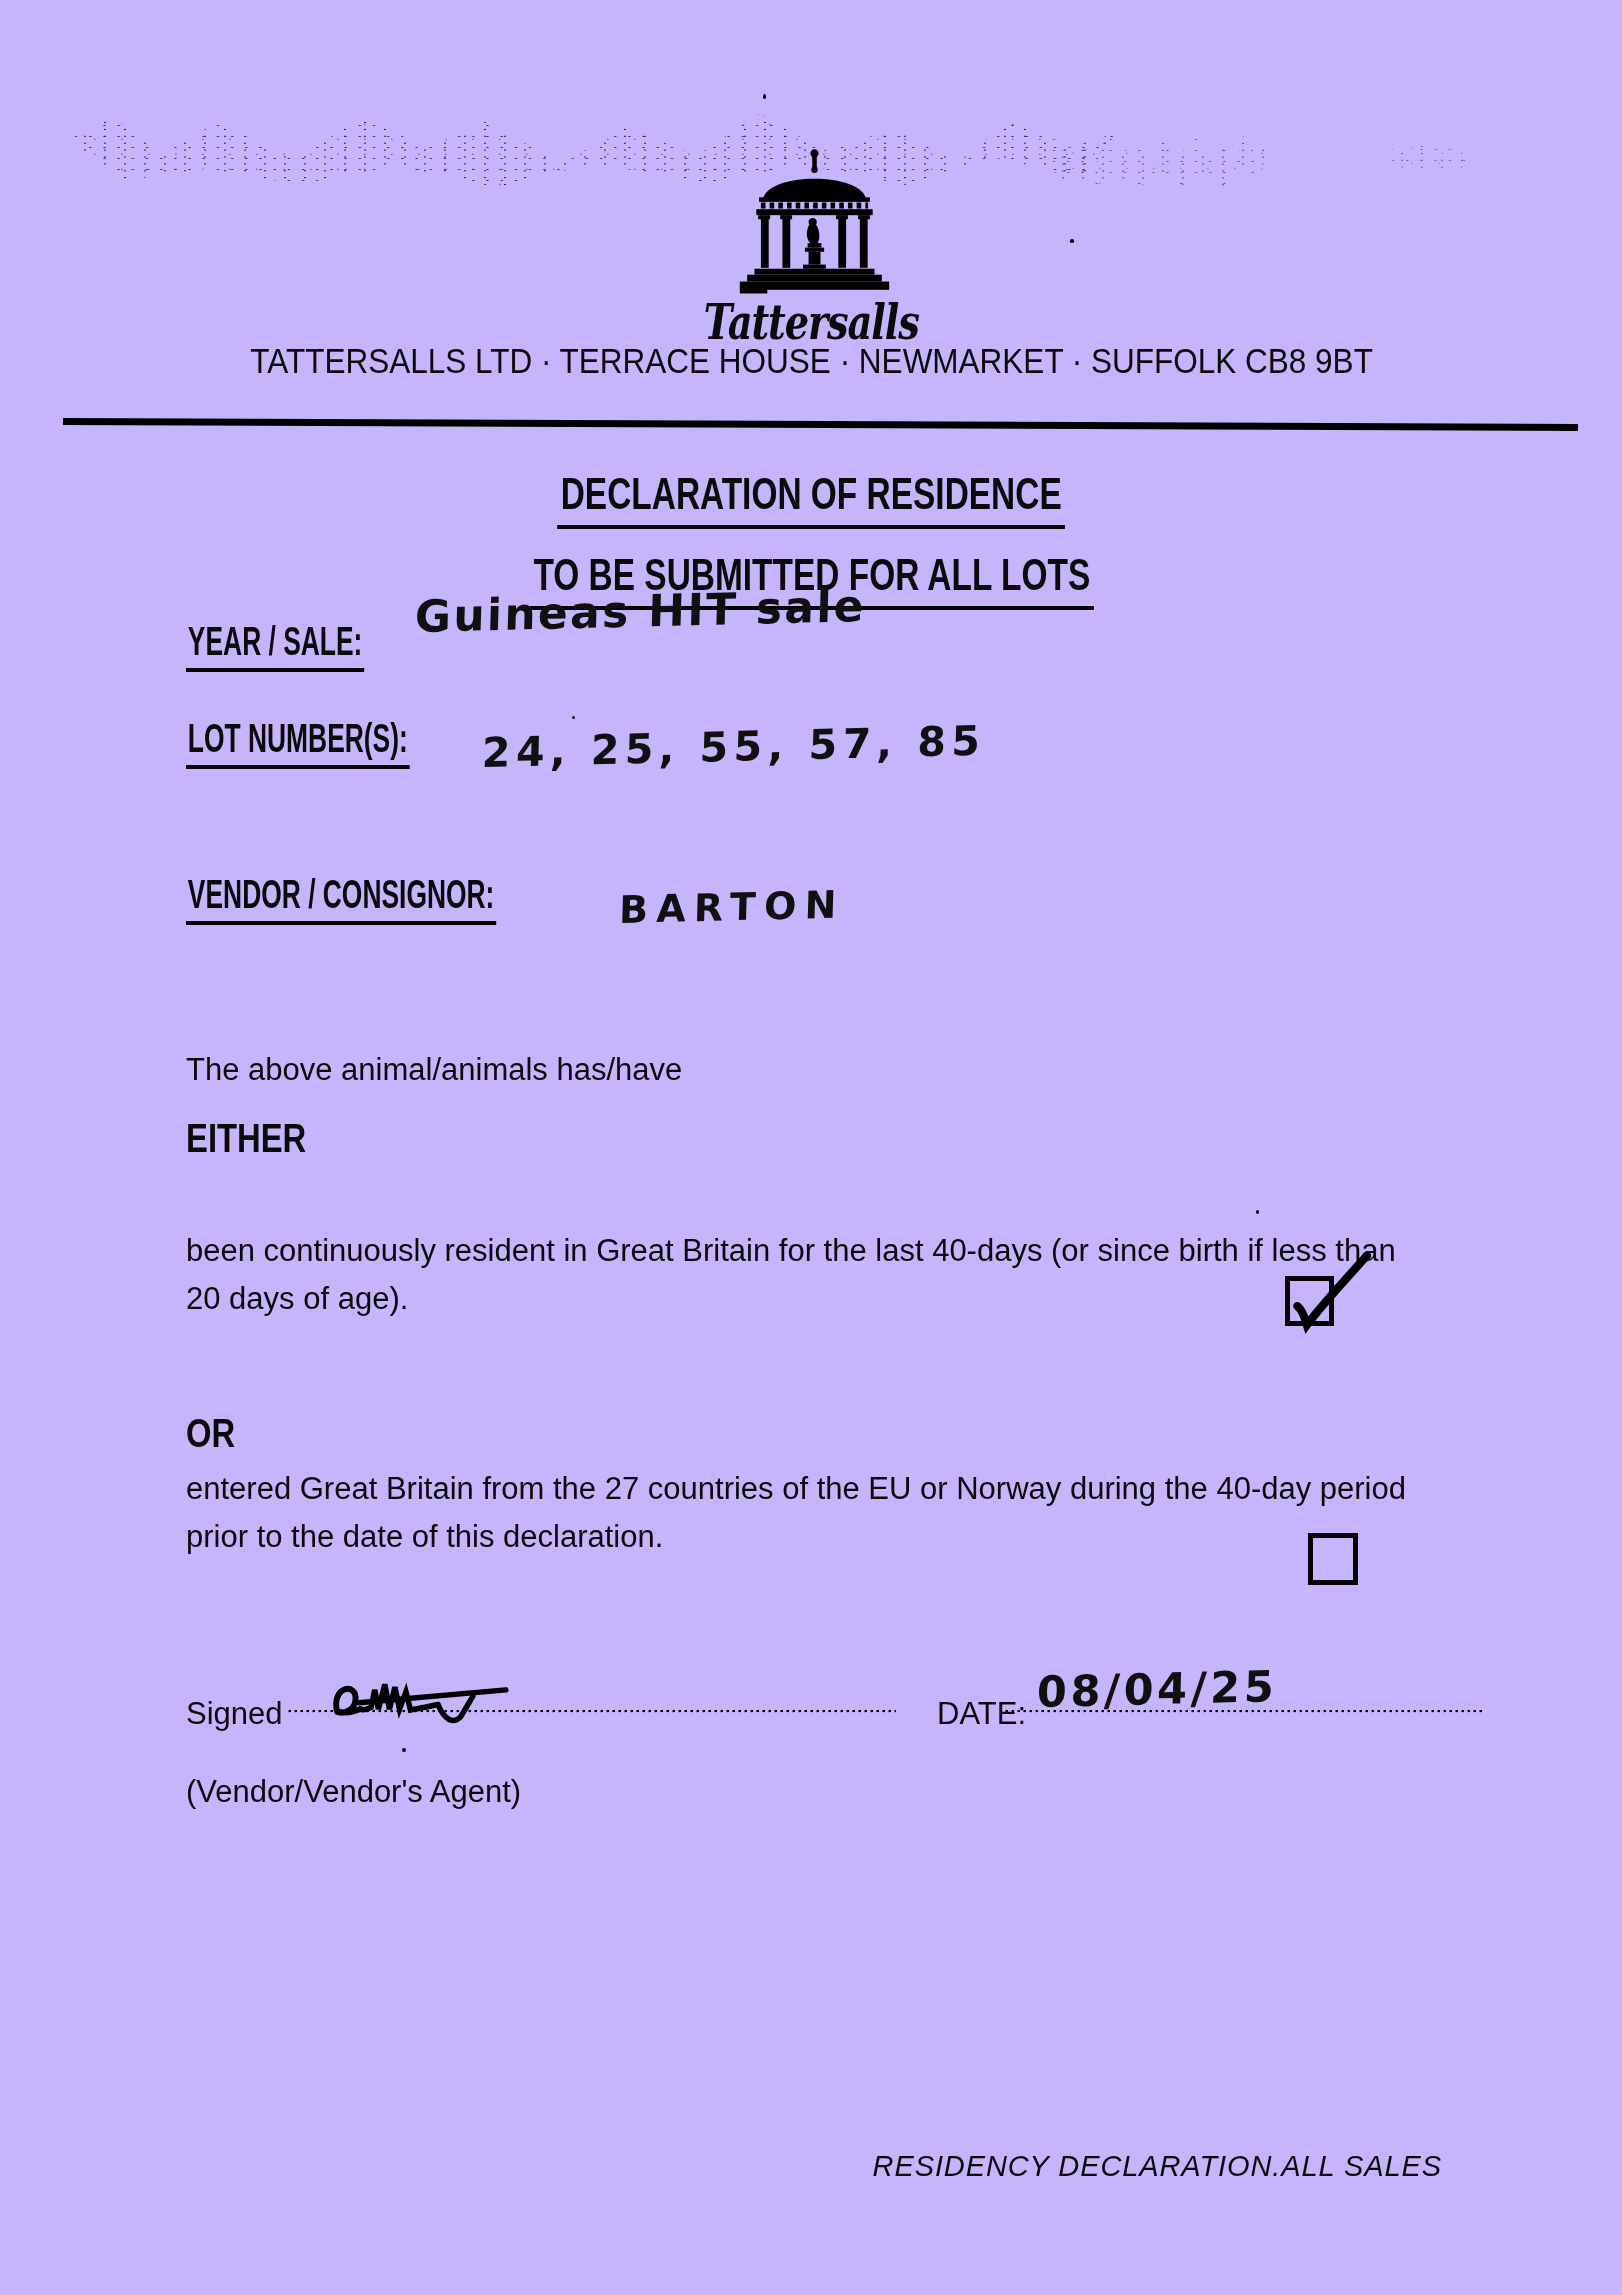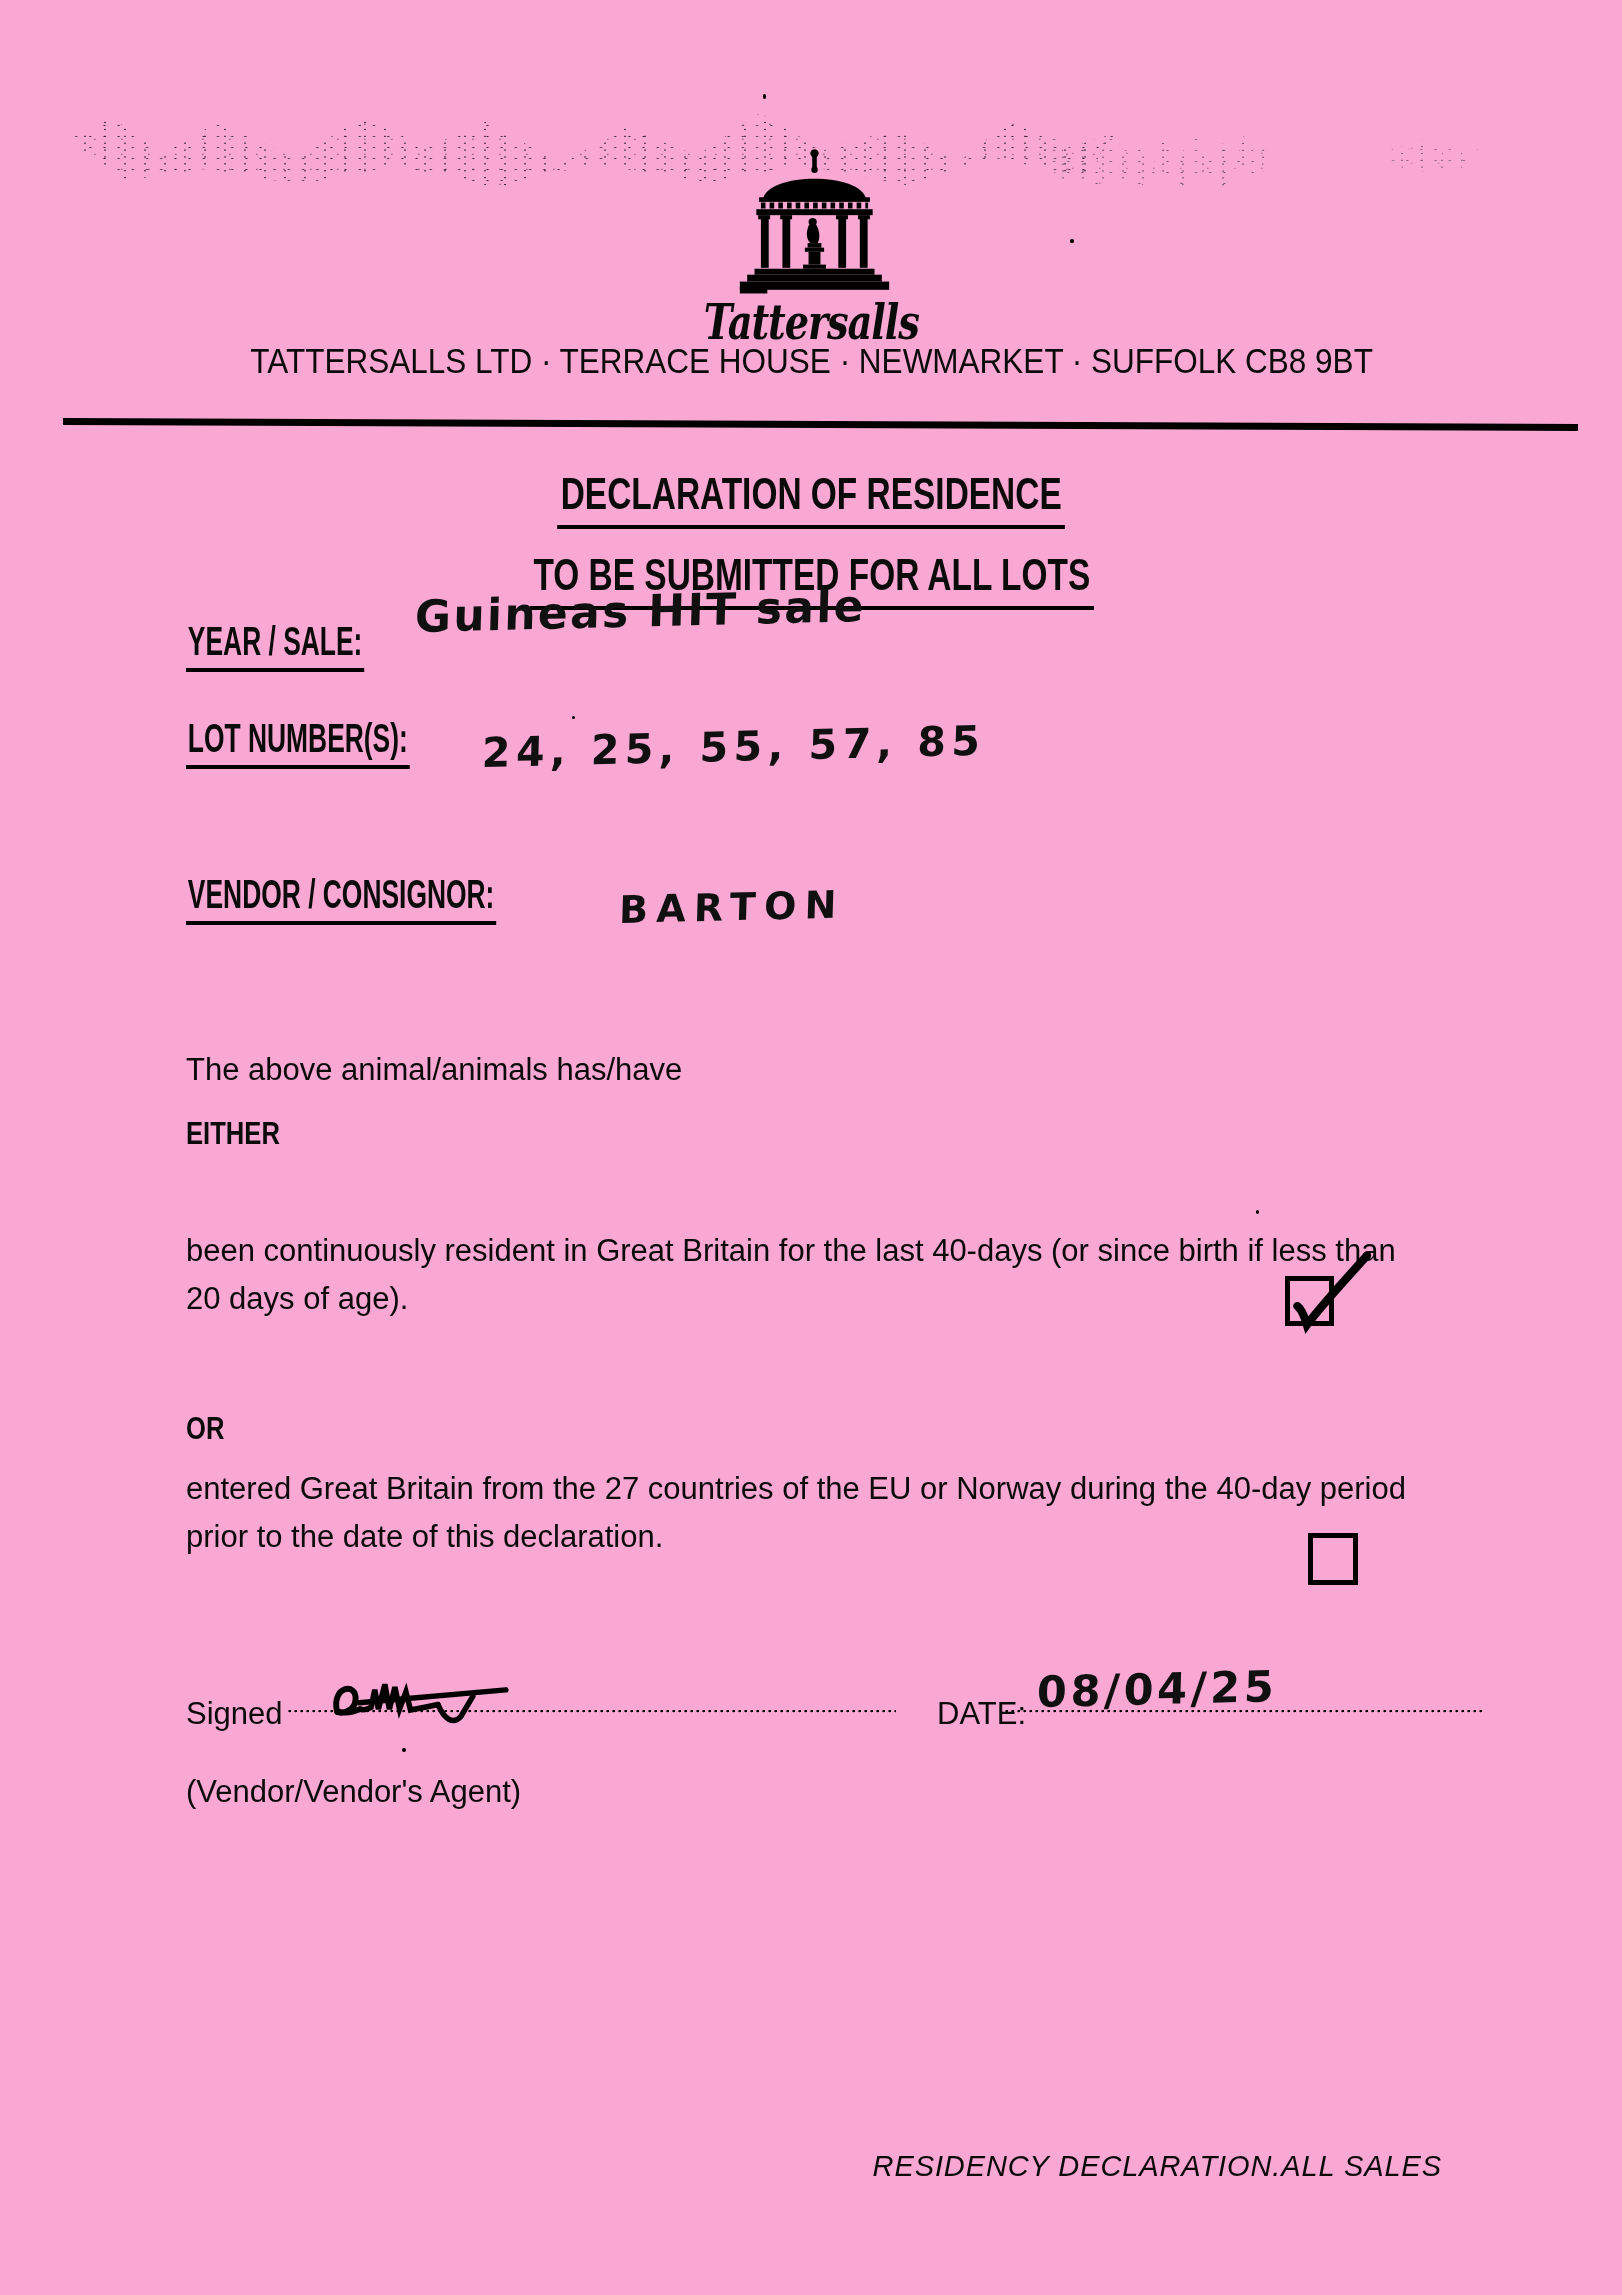--- a/index.html
+++ b/index.html
@@ -1,17 +1,17 @@
 <!DOCTYPE html>
 <html style="font-size:7.3px"><head>
 <meta charset="utf-8">
 <style>
   html,body{margin:0;padding:0;background:#e8e8e8;}
   .page{
-    position:relative;width:1623px;height:2295px;background:#f9a8d4;
+    position:relative;width:1623px;height:2295px;background:#c4b5fd;
     font-family:"Liberation Sans",sans-serif;color:#0b0b0b;overflow:hidden;
   }
   .abs{position:absolute;}
   .cx{display:inline-block;transform:scaleX(var(--sx,.78));transform-origin:0 50%;white-space:nowrap;}
   .cxc{display:inline-block;transform:scaleX(var(--sx,.82));transform-origin:50% 50%;white-space:nowrap;}
 
   
   .noise{
     position:absolute;opacity:.8;
     background-image:
@@ -34,21 +34,21 @@
 
   .field-label{font-weight:700;font-size:40px;}
   .field-label .u{border-bottom:4.6px solid #000;padding:0 2.8px 3.7px;}
 
   .hand{
     font-family:"DejaVu Sans",sans-serif;font-weight:700;color:#101010;
     transform:rotate(-1.4deg) skewX(-3deg);transform-origin:0 50%;white-space:nowrap;
   }
 
   .body-text{font-size:31px;line-height:48px;}
-  .bold-kw{font-weight:700;font-size:32px;}
+  .bold-kw{font-weight:700;font-size:41px;}
 
   .checkbox{border:5px solid #000;background:transparent;}
 
   .dots{
     height:4.1px;
     background-image:radial-gradient(circle at 1.8px 2.1px,#000 1.2px,transparent 1.6px);
     background-size:6px 4.1px;background-repeat:repeat-x;
   }
 
   .footer-text{

